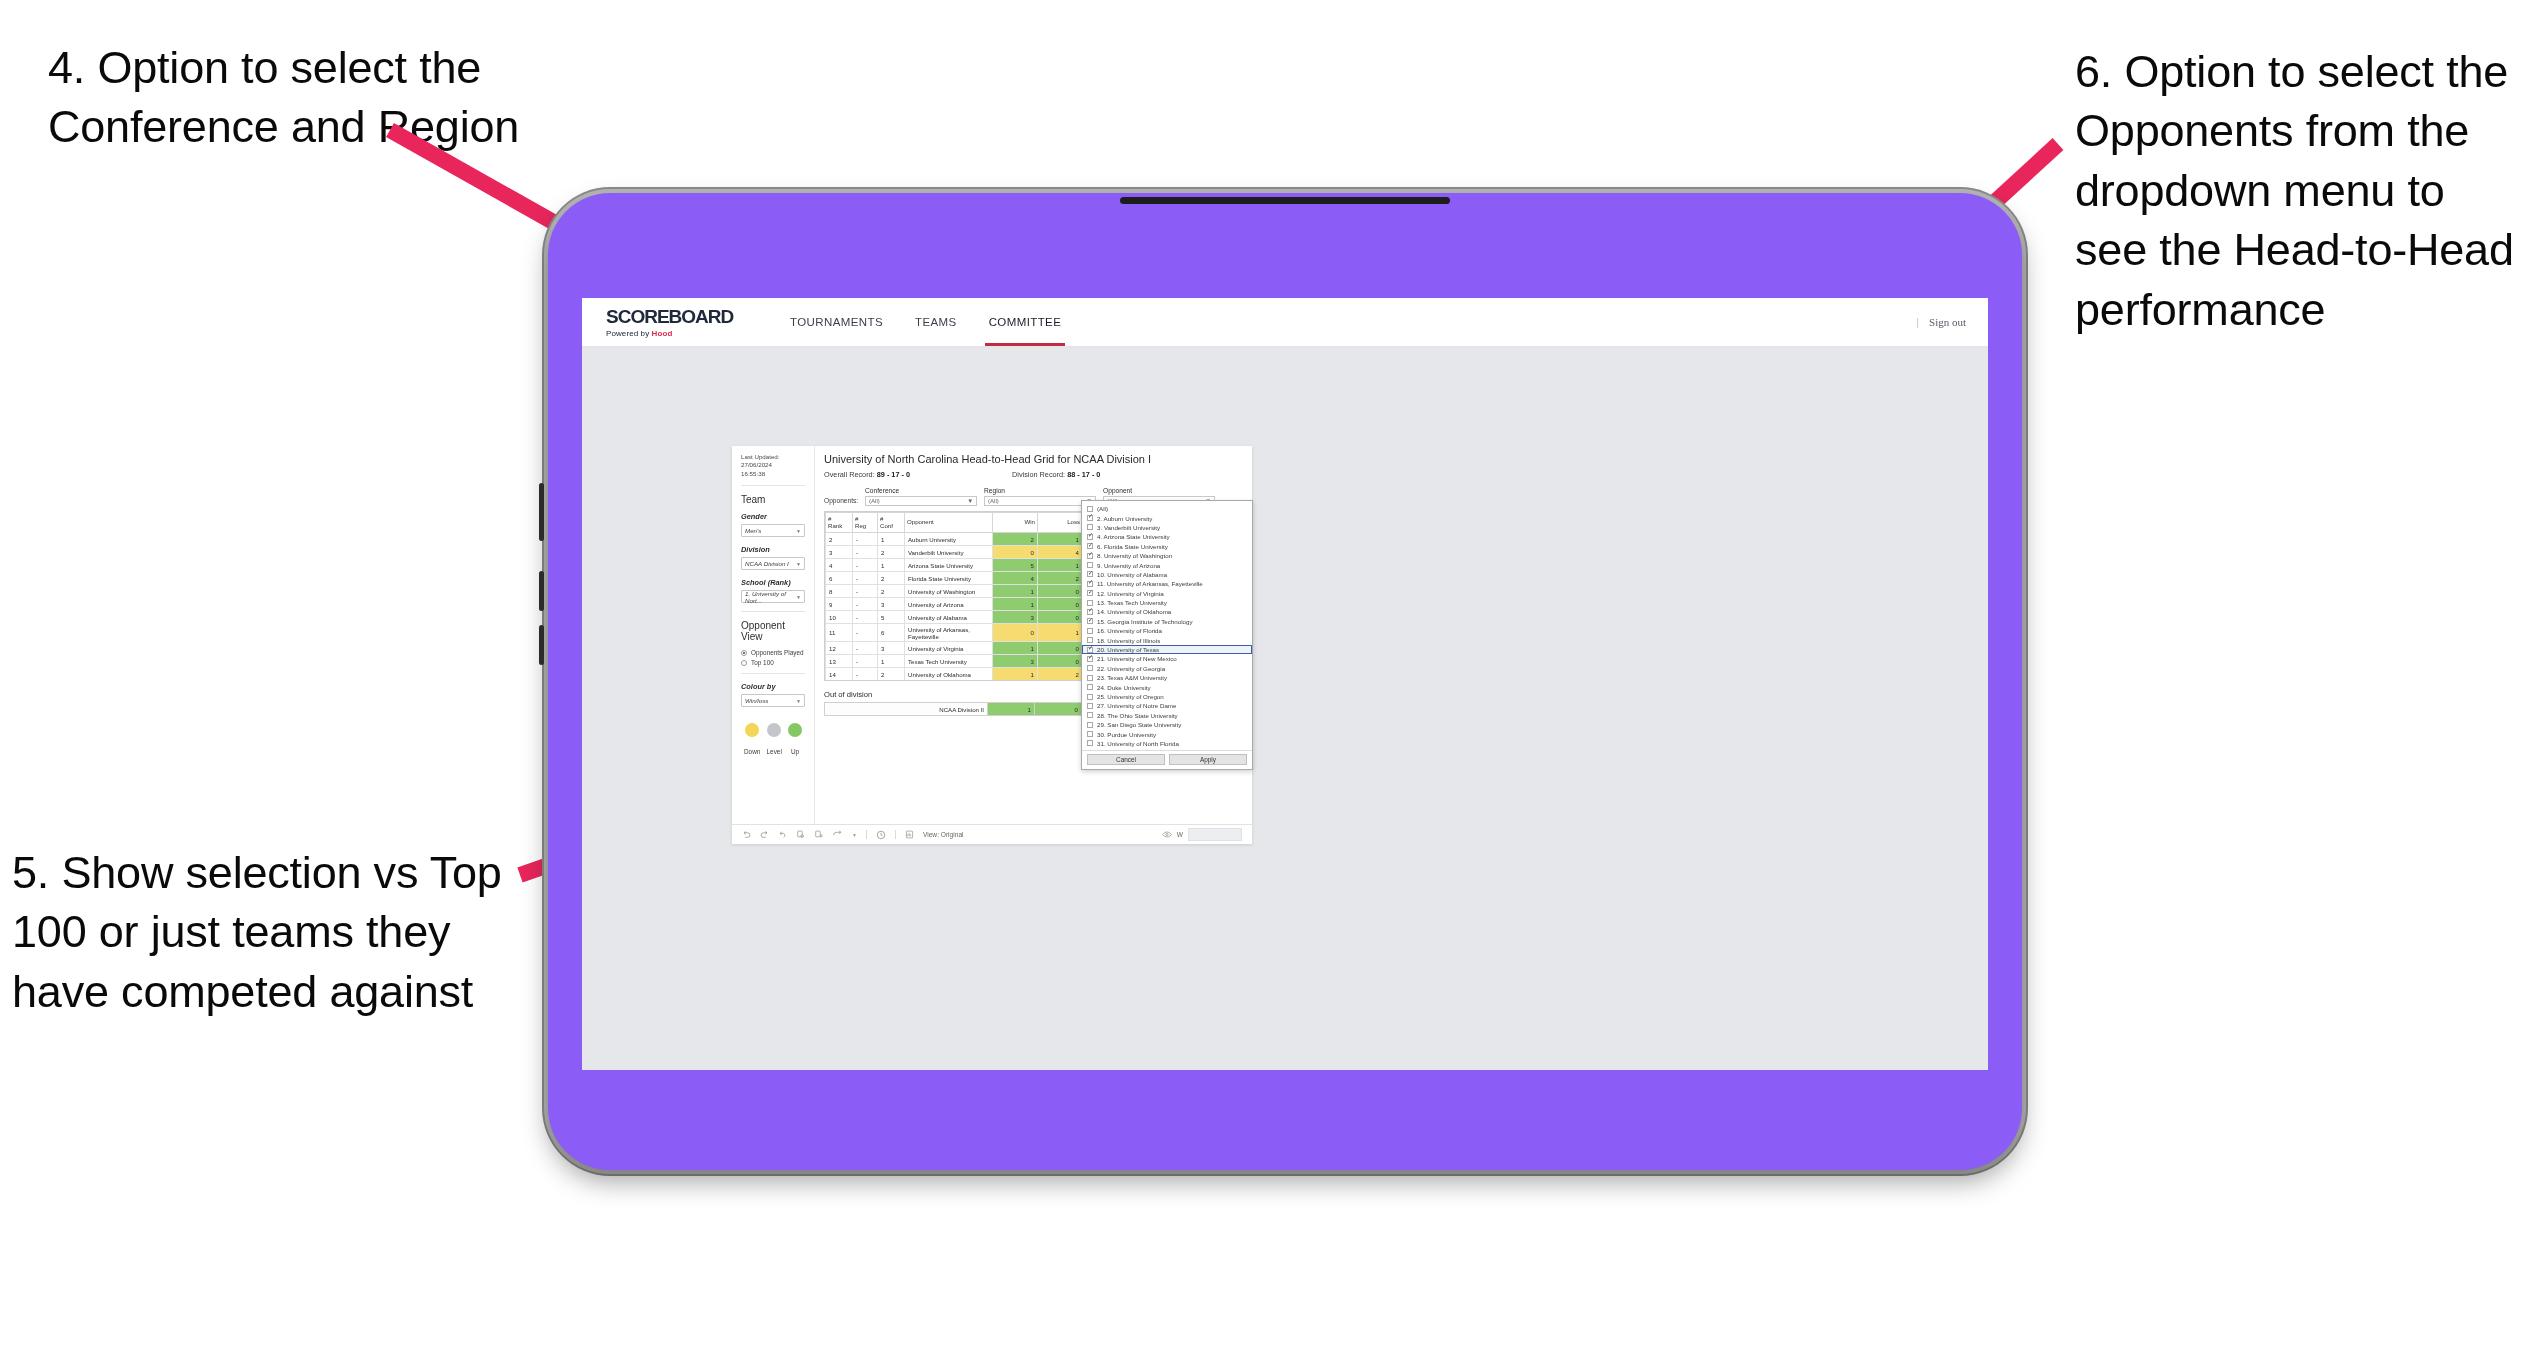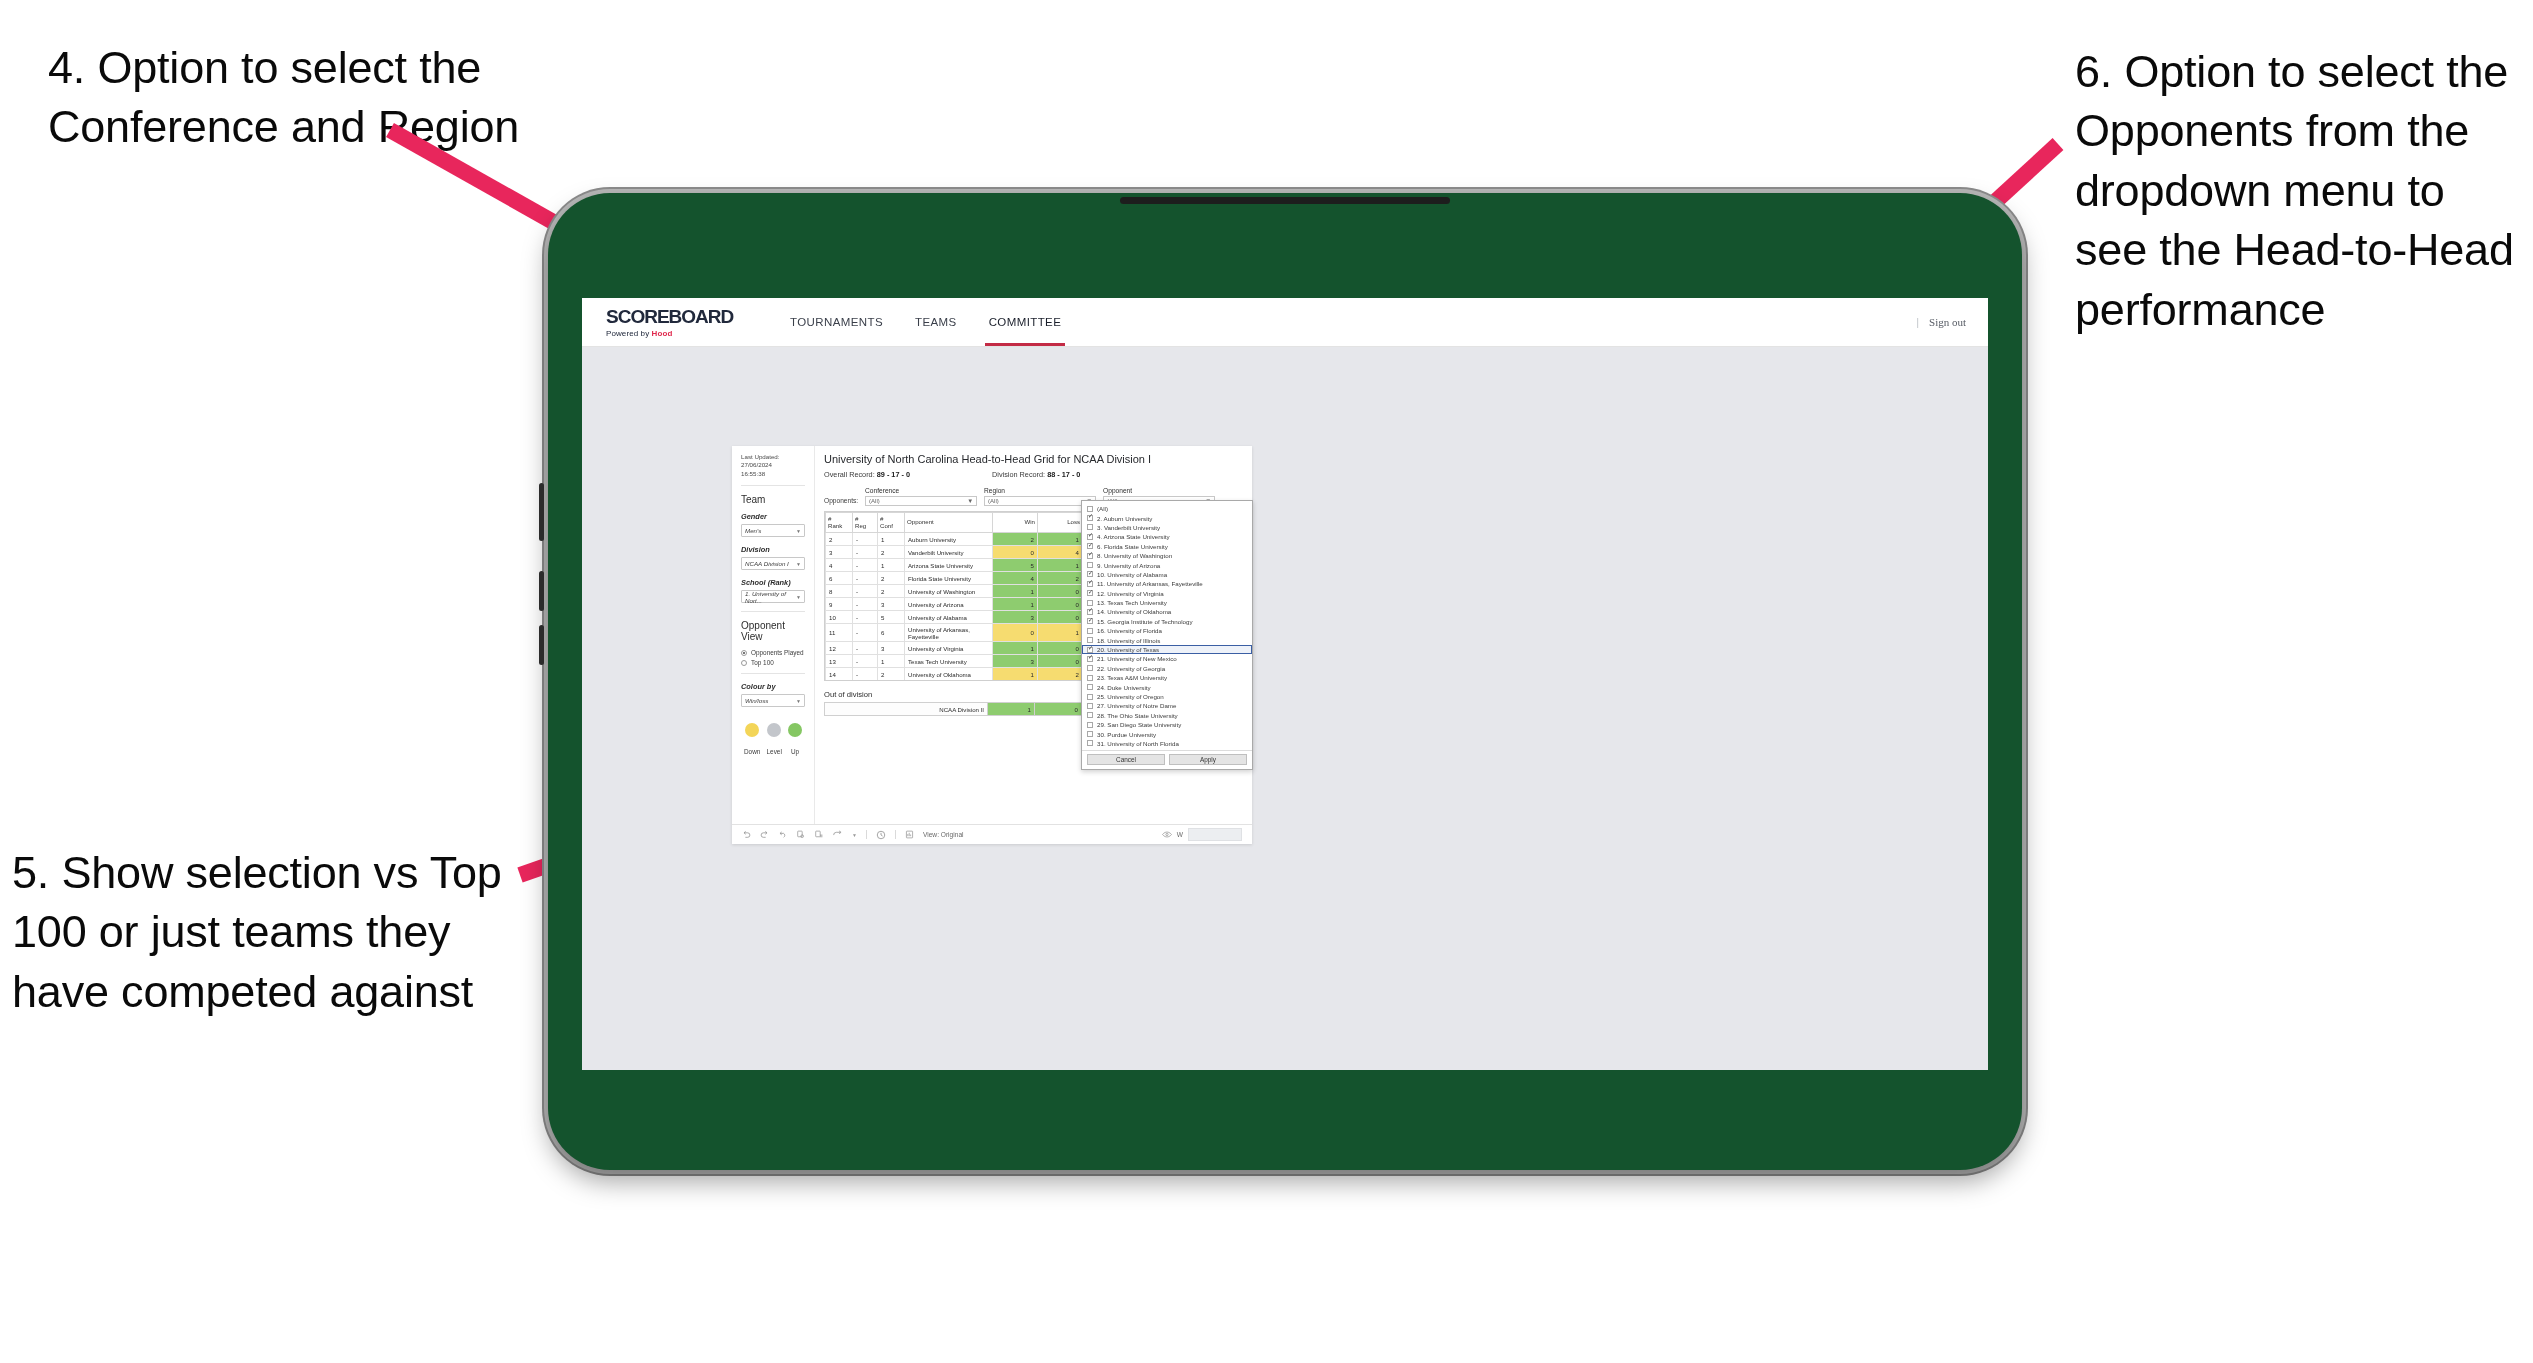--- a/index.html
+++ b/index.html
@@ -11,21 +11,21 @@
         font-family:"Liberation Sans",sans-serif;font-weight:400;letter-spacing:-0.2px;}
   #anno4{left:48px;top:38px;width:530px;}
   #anno5{left:12px;top:843px;width:520px;}
   #anno6{left:2075px;top:42px;width:450px;}
 
   .arrowsvg{position:absolute;left:0;top:0;width:2533px;height:1363px;
             pointer-events:none;}
 
   
   #tablet{position:absolute;left:548px;top:193px;width:1474px;height:977px;
-          background:#14532d;border-radius:62px;
+          background:#8b5cf6;border-radius:62px;
           box-shadow:0 12px 26px rgba(0,0,0,.35), 0 0 0 4px #b9b9b9, 0 0 0 6px #8c8c8c;}
   #speaker{position:absolute;left:50%;top:4px;transform:translateX(-50%);
            width:330px;height:7px;background:#1d1d1d;border-radius:4px;}
   .sidebtn{position:absolute;left:-9px;width:5px;background:#2b2b2b;border-radius:3px;}
   #sb1{top:290px;height:58px;}
   #sb2{top:378px;height:40px;}
   #sb3{top:432px;height:40px;}
 
   #screen{position:absolute;left:34px;top:105px;width:1406px;height:772px;
           background:#e6e7eb;overflow:hidden;}
@@ -75,21 +75,21 @@
   .rd.on:after{content:"";position:absolute;left:1px;top:1px;width:2px;height:2px;
                background:#4a4a4a;border-radius:50%;}
   .radio-row span{font-size:6.4px;color:#3b3b3b;}
   .legend{display:flex;justify-content:space-between;margin-top:16px;padding:0 3px;}
   .lg{text-align:center;}
   .dot{width:14px;height:14px;border-radius:50%;margin:0 auto 3px auto;}
   .lg span{font-size:6.4px;color:#3b3b3b;}
 
   .main{flex:1;padding:7px 0 0 9px;box-sizing:border-box;position:relative;}
   .vt{font-size:11px;color:#27292d;font-weight:400;margin-bottom:5px;}
-  .recs{display:flex;font-size:7.3px;color:#3b3b3b;margin-bottom:8px;}
+  .recs{display:flex;font-size:7.3px;color:#3b3b3b;margin-bottom:8px;gap:20px;}
   .recs b{font-weight:700;color:#202020;}
   .rec2{margin-left:82px;}
 
   .filters{display:flex;align-items:flex-end;gap:7px;margin-bottom:5px;}
   .oppl{font-size:6.6px;color:#3b3b3b;padding-bottom:2px;}
   .fcol{display:flex;flex-direction:column;}
   .fcol label{font-size:6.6px;color:#2d2d2d;margin-bottom:2px;}
   .fsel{width:112px;height:10px;border:1px solid #c8c8c8;background:#fff;
         display:flex;align-items:center;justify-content:space-between;
         padding:0 3px;font-size:6px;color:#666;box-sizing:border-box;}

